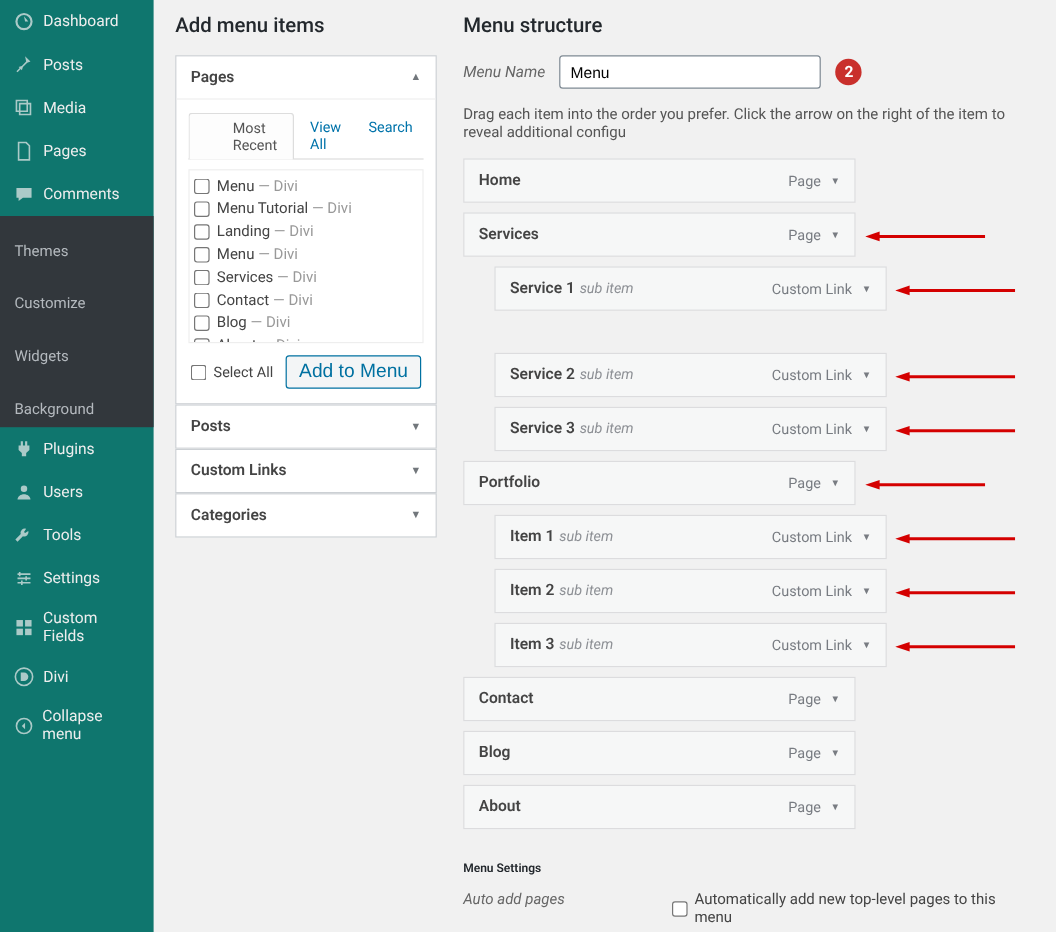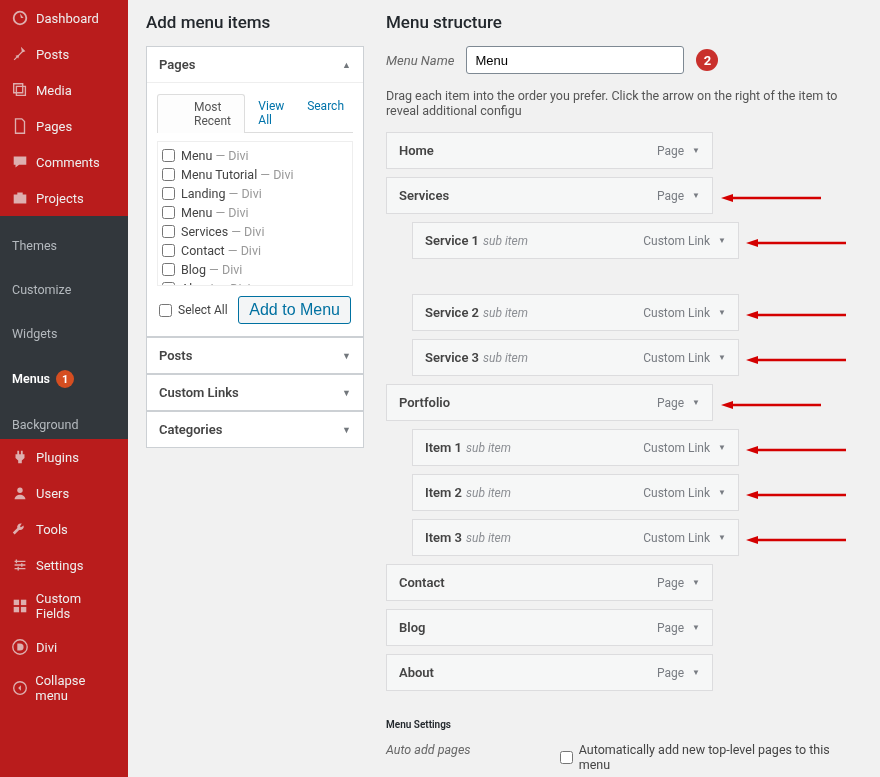--- a/index.html
+++ b/index.html
@@ -1,17 +1,17 @@
 <!DOCTYPE html>
 <html><head>
 <meta charset="utf-8">
 <style>
 * { box-sizing: border-box; margin: 0; padding: 0; }
 body { font-family: -apple-system, BlinkMacSystemFont, "Segoe UI", Roboto, sans-serif; font-size: 13px; color: #444; background: #f1f1f1; width: 880px; height: 777px; overflow: hidden; display: flex; }
-.sidebar { width: 128px; background: #b91c1c; color: #eee; height: 777px; flex-shrink: 0; }
+.sidebar { width: 128px; background: #0f766e; color: #eee; height: 777px; flex-shrink: 0; }
 .sidebar .menu-item { display: flex; align-items: center; padding: 8px 10px; color: #eee; cursor: pointer; font-size: 13px; }
 .sidebar .menu-item.active { background: #0073aa; color: #fff; position: relative; }
 .sidebar .menu-item.active::after { content: ""; position: absolute; right: -8px; top: 50%; transform: translateY(-50%); border: 8px solid transparent; border-right-color: #f1f1f1; }
 .sidebar .icon { width: 20px; height: 20px; margin-right: 6px; display: inline-flex; align-items: center; justify-content: center; font-size: 16px; opacity: 0.7; }
 .sidebar .submenu { background: #32373c; }
 .sidebar .submenu .sub-item { padding: 22px 10px 7px 12px; font-size: 12.5px; color: #b4b9be; cursor: pointer; position: relative; }
 .sidebar .submenu .sub-item.current { color: #fff; font-weight: 600; }
 .badge-small { display: inline-flex; width: 18px; height: 18px; background: #d54e21; color: #fff; border-radius: 50%; align-items: center; justify-content: center; font-size: 11px; font-weight: bold; margin-left: 6px; }
 .main { flex: 1; padding: 12px 18px; overflow: hidden; position: relative; }
 .columns { display: flex; gap: 22px; }
@@ -97,33 +97,24 @@
         <span>Pages</span>
       </div>
       <div class="menu-item">
         <span class="icon">
           <svg class="dashicon" viewBox="0 0 20 20">
             <path d="M3 4h14v9H9l-4 3v-3H3z"></path>
           </svg>
         </span>
         <span>Comments</span>
       </div>
-      <div class="menu-item">
-        <span class="icon">
-          <svg class="dashicon" viewBox="0 0 20 20">
-            <path d="M3 6h14v10H3zM7 6V4h6v2"></path>
-          </svg>
-        </span>
-        <span>Projects</span>
-      </div>
       <div class="submenu">
         <div class="sub-item"><span>Themes</span></div>
         <div class="sub-item"><span>Customize</span></div>
         <div class="sub-item"><span>Widgets</span></div>
-        <div class="sub-item current"><span>Menus</span><span class="badge-small">1</span></div>
         <div class="sub-item"><span>Background</span></div>
       </div>
       <div class="menu-item">
         <span class="icon">
           <svg class="dashicon" viewBox="0 0 20 20">
             <path d="M7 3v4H5v4l3 3v3h4v-3l3-3V7h-2V3h-2v4H9V3z"></path>
           </svg>
         </span>
         <span>Plugins</span>
       </div>

